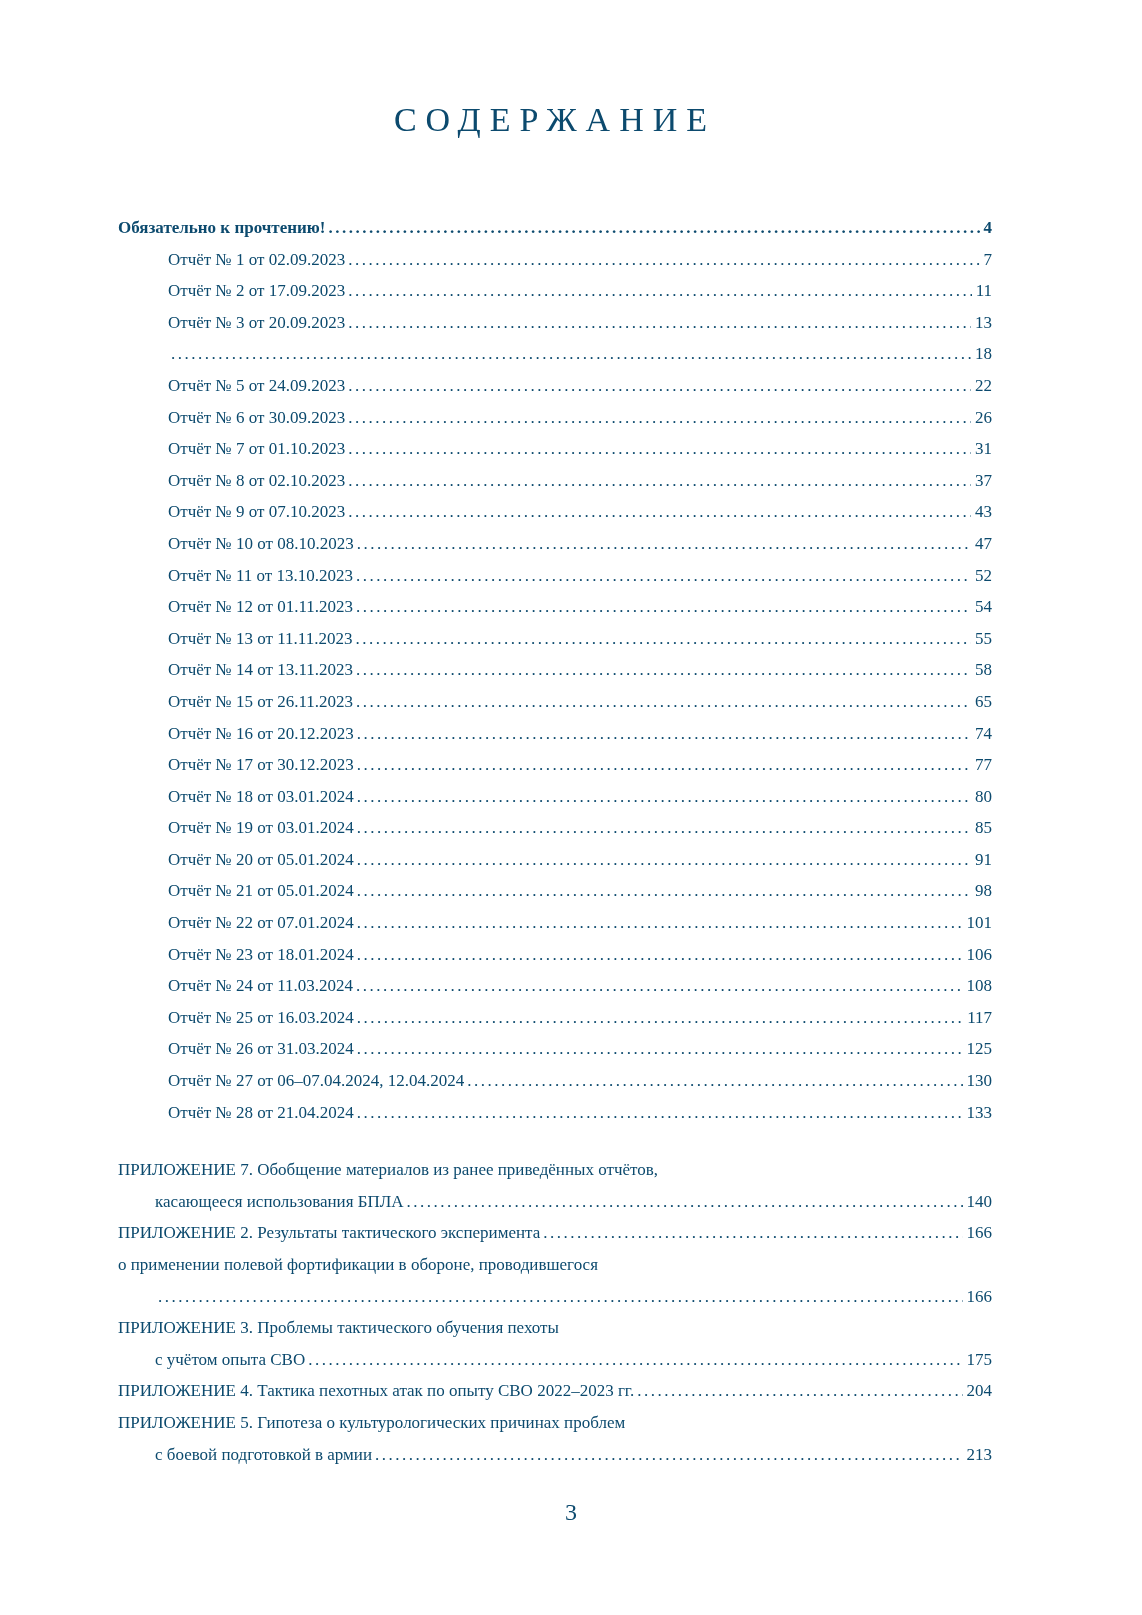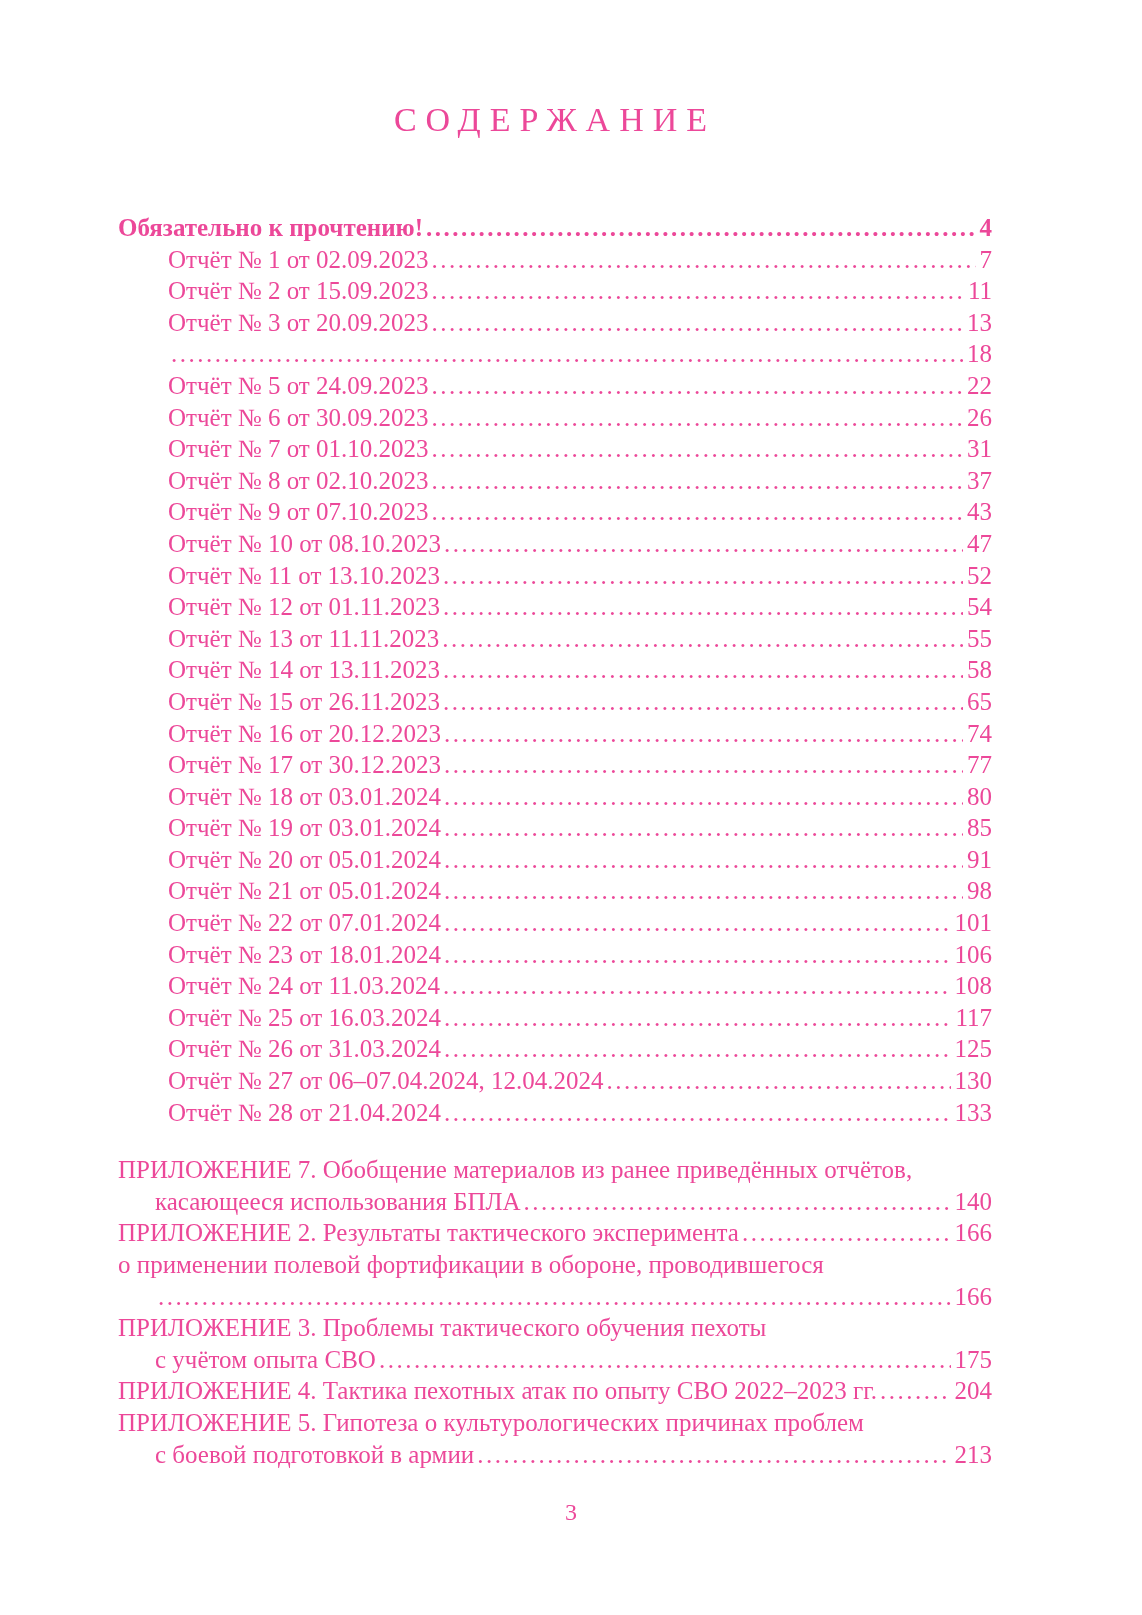--- a/index.html
+++ b/index.html
@@ -6,21 +6,21 @@
   html, body {
     margin: 0;
     padding: 0;
     background: #ffffff;
   }
   .page {
     position: relative;
     width: 1142px;
     height: 1615px;
     background: #ffffff;
-    color: #ec4899;
+    color: #0c4a6e;
     font-family: "Liberation Serif", "DejaVu Serif", serif;
     overflow: hidden;
   }
   .content {
     position: absolute;
     top: 0;
     left: 118px;
     right: 150px;
   }
   .doc-title {
@@ -28,21 +28,21 @@
     padding-top: 100px;
     text-align: center;
     font-size: 34px;
     font-weight: 400;
     letter-spacing: 9px;
     line-height: 40px;
     white-space: nowrap;
   }
   .toc {
     margin-top: 72px;
-    font-size: 25px;
+    font-size: 17px;
   }
   .toc-row {
     display: flex;
     align-items: baseline;
     line-height: 31.6px;
   }
   .toc-row.bold { font-weight: bold; }
   .lbl {
     flex: 0 0 auto;
     white-space: nowrap;
@@ -89,21 +89,21 @@
         <span class="dots"></span>
         <span class="pg">4</span>
       </div>
       <div id="reports">
           <div class="toc-row indent-reports">
             <span class="lbl">Отчёт № 1 от 02.09.2023</span>
             <span class="dots"></span>
             <span class="pg">7</span>
           </div>
           <div class="toc-row indent-reports">
-            <span class="lbl">Отчёт № 2 от 15.09.2023</span>
+            <span class="lbl">Отчёт № 2 от 17.09.2023</span>
             <span class="dots"></span>
             <span class="pg">11</span>
           </div>
           <div class="toc-row indent-reports">
             <span class="lbl">Отчёт № 3 от 20.09.2023</span>
             <span class="dots"></span>
             <span class="pg">13</span>
           </div>
           <div class="toc-row indent-reports">
             <span class="dots"></span>

